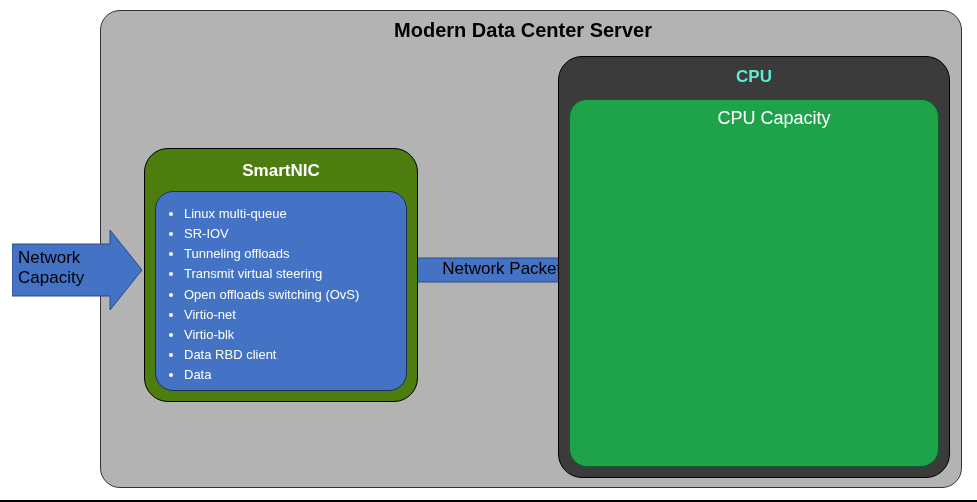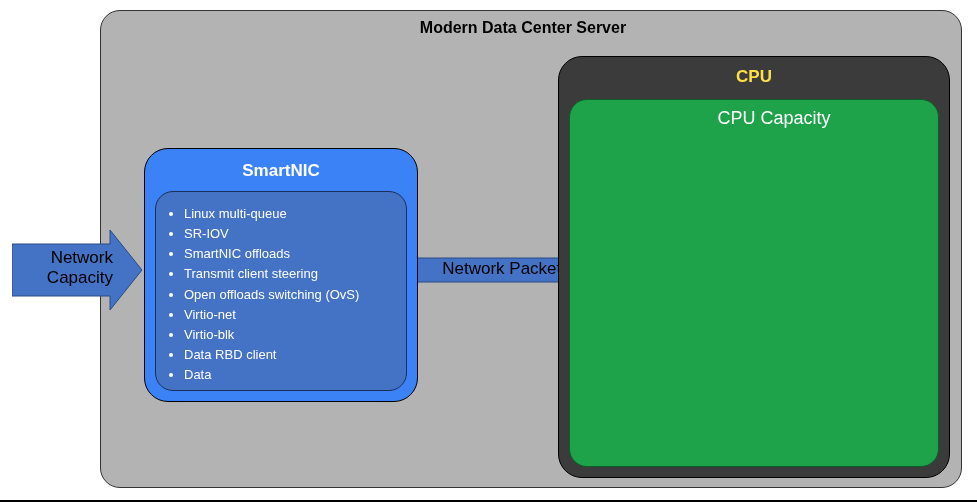--- a/index.html
+++ b/index.html
@@ -20,36 +20,36 @@
     background: #b3b3b3;
     border: 1px solid #333;
     border-radius: 20px;
   }
   .server-title {
     position: absolute;
     left: 0; right: 16px;
     top: 8px;
     text-align: center;
     font-weight: 700;
-    font-size: 16px;
+    font-size: 20px;
     color: #000;
   }
   .arrow-in {
     position: absolute;
     left: 12px;
     top: 230px;
     width: 130px;
     height: 80px;
   }
   .arrow-in svg { width: 100%; height: 100%; display: block; }
   .arrow-in-label {
     position: absolute;
     left: 6px; top: 18px;
     width: 95px;
-    text-align: right;
+    text-align: left;
     font-size: 17px;
     color: #000;
     line-height: 1.15;
   }
   .arrow-mid {
     position: absolute;
     left: 144px;    
     top: 244px;     
     width: 524px;   
     height: 52px;
@@ -64,21 +64,21 @@
     text-align: center;
     font-size: 17px;
     color: #000;
   }
   .smartnic-box {
     position: absolute;
     left: 144px;
     top: 148px;
     width: 274px;
     height: 254px;
-    background: #3b82f6;
+    background: #4d7c0f;
     border: 1px solid #000;
     border-radius: 24px;
   }
   .smartnic-title {
     position: absolute;
     left: 0; right: 0; top: 12px;
     text-align: center;
     color: #fff;
     font-weight: 700;
     font-size: 17px;
@@ -105,21 +105,21 @@
     width: 392px;
     height: 422px;
     background: #3b3b3b;
     border: 1px solid #000;
     border-radius: 24px;
   }
   .cpu-title {
     position: absolute;
     left: 0; right: 0; top: 10px;
     text-align: center;
-    color: #fde047;
+    color: #5eead4;
     font-weight: 700;
     font-size: 17px;
   }
   .cpu-inner {
     position: absolute;
     left: 10px; right: 10px; top: 42px; bottom: 10px;
     background: #1fa34a;
     border: 1px solid #0e5c29;
     border-radius: 18px;
   }
@@ -161,22 +161,22 @@
     <span>Capacity</span>
   </div>
 </div>
 
 <div class="smartnic-box">
   <div class="smartnic-title">SmartNIC</div>
   <div class="smartnic-inner">
     <ul>
       <li>Linux multi-queue</li>
       <li>SR-IOV</li>
-      <li>SmartNIC offloads</li>
-      <li>Transmit client steering</li>
+      <li>Tunneling offloads</li>
+      <li>Transmit virtual steering</li>
       <li>Open offloads switching (OvS)</li>
       <li>Virtio-net</li>
       <li>Virtio-blk</li>
       <li>Data RBD client</li>
       <li>Data</li>
     </ul>
   </div>
 </div>
 
 <div class="cpu-box">

